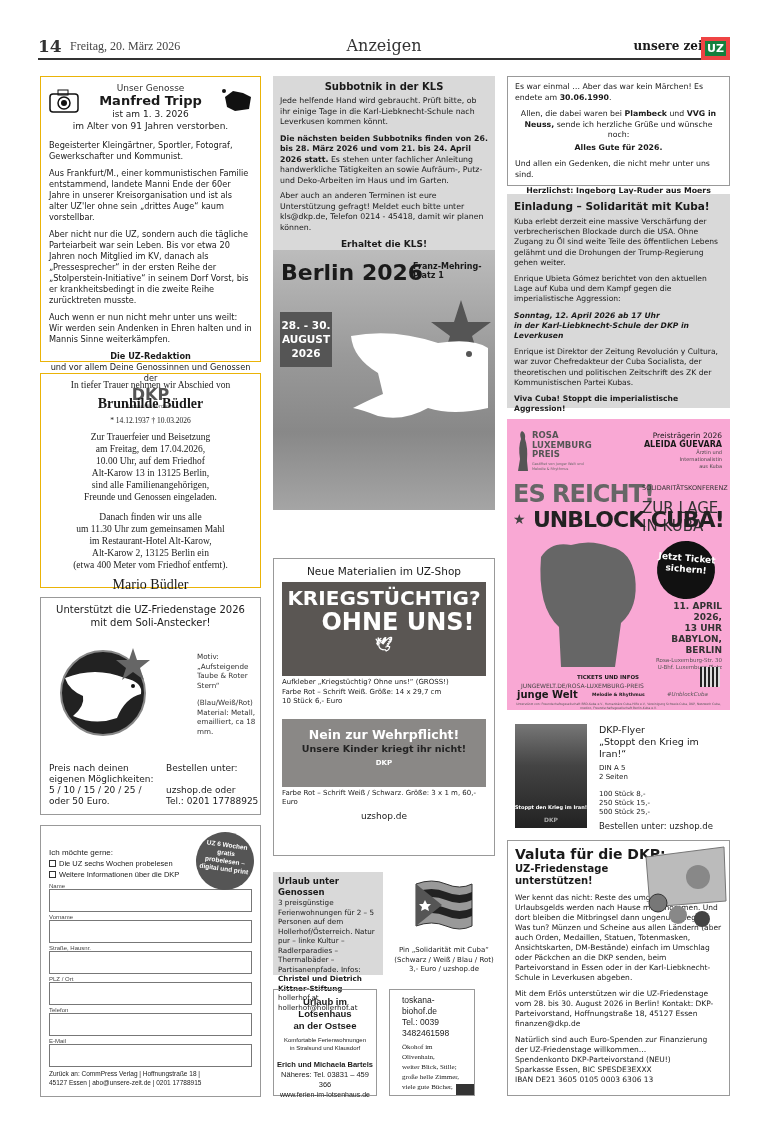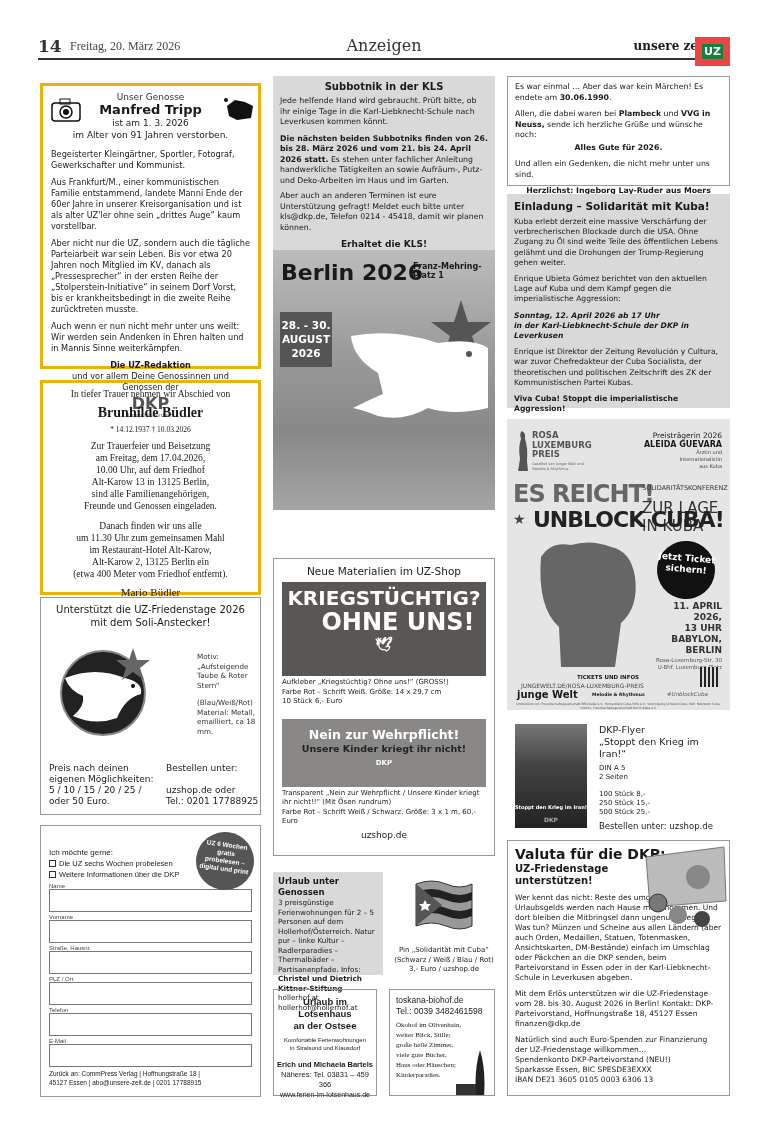--- a/index.html
+++ b/index.html
@@ -3,23 +3,23 @@
 <meta charset="utf-8">
 <style>
   * { box-sizing: border-box; margin: 0; padding: 0; }
   body { width: 768px; height: 1146px; background: #fff; font-family: "DejaVu Sans", sans-serif; color: #1a1a1a; position: relative; overflow: hidden; }
   .abs { position: absolute; }
   .hdr { left: 38px; top: 36px; width: 692px; height: 24px; border-bottom: 2px solid #333; }
   .hdr .pg { position: absolute; left: 0; top: 0; font-family: "DejaVu Serif", serif; font-weight: bold; font-size: 17px; color: #333; }
   .hdr .date { position: absolute; left: 32px; top: 3px; font-family: "Liberation Serif", serif; font-size: 12px; color: #444; }
   .hdr .sec { position: absolute; left: 0; width: 100%; text-align: center; top: 0; font-family: "DejaVu Serif", serif; font-size: 16px; color: #333; }
   .hdr .brand { position: absolute; right: 22px; top: 3px; font-family: "DejaVu Serif", serif; font-weight: bold; font-size: 12px; }
-  .hdr .uz { position: absolute; right: 0; top: 1px; background: #15803d; color: #fff; font-size: 11px; font-weight: bold; padding: 1px 2px; border: 7px solid #ef4444; }
+  .hdr .uz { position: absolute; right: 0; top: 1px; background: #15803d; color: #fff; font-size: 11px; font-weight: bold; padding: 1px 2px; border: 4px solid #ef4444; }
   .box { border: 1px solid #999; }
-  .thick { border: 3px solid #eab308; margin-top: 7px; }
+  .thick { border: 1px solid #eab308; }
   .gray { background: #d9d9d9; }
   .t9 { font-size: 8.2px; line-height: 11px; }
   .t10 { font-size: 9px; line-height: 12px; }
   .c { text-align: center; }
   .b { font-weight: bold; }
   p { margin-bottom: 6px; }
   .serif { font-family: "Liberation Serif", serif; }
   .field-lbl { font-size: 6px; color: #444; margin-top: 2px; }
   .field { border: 1px solid #777; height: 23px; margin-bottom: 1px; }
   .chk { display: inline-block; width: 7px; height: 7px; border: 1px solid #333; margin-right: 3px; vertical-align: -1px; }
@@ -70,21 +70,21 @@
     <div>10.00 Uhr, auf dem Friedhof</div>
     <div>Alt-Karow 13 in 13125 Berlin,</div>
     <div>sind alle Familienangehörigen,</div>
     <div style="margin-bottom:8px;">Freunde und Genossen eingeladen.</div>
     <div>Danach finden wir uns alle</div>
     <div>um 11.30 Uhr zum gemeinsamen Mahl</div>
     <div>im Restaurant-Hotel Alt-Karow,</div>
     <div>Alt-Karow 2, 13125 Berlin ein</div>
     <div>(etwa 400 Meter vom Friedhof entfernt).</div>
   </div>
-  <div class="c" style="font-size:11px;margin-top:6px;font-family:Liberation Serif, serif;">Mario Büdler</div>
+  <div class="c" style="font-size:14px;margin-top:6px;font-family:Liberation Serif, serif;">Mario Büdler</div>
 </div>
 
 <div class="abs box" style="left:40px;top:597px;width:221px;height:218px;padding:5px 8px;">
   <div class="c" style="font-size:10px;line-height:13px;">Unterstützt die UZ-Friedenstage 2026</div>
   <div class="c" style="font-size:10px;line-height:13px;">mit dem Soli-Anstecker!</div>
   <svg class="abs" style="left:14px;top:40px;" width="100" height="100" viewBox="0 0 100 100">
     <circle cx="48" cy="55" r="42" fill="#222" stroke="#888" stroke-width="2"></circle>
     <path d="M10 40 Q40 28 70 40 Q88 44 86 56 Q70 60 62 80 Q40 88 18 78 Q30 68 28 58 Q14 52 10 40 Z" fill="#fff"></path>
     <polygon points="78,10 82,22 95,22 85,30 89,42 78,34 67,42 71,30 61,22 74,22" fill="#666"></polygon>
     <circle cx="78" cy="48" r="2" fill="#111"></circle>
@@ -166,21 +166,20 @@
     <div>Aufkleber „Kriegstüchtig? Ohne uns!“ (GROSS!)</div>
     <div>Farbe Rot – Schrift Weiß. Größe: 14 x 29,7 cm</div>
     <div>10 Stück 6,- Euro</div>
   </div>
   <div class="c" style="background:#8a8886;height:68px;margin-top:12px;padding-top:8px;font-weight:bold;">
     <div style="font-size:12.5px;color:#fff;line-height:15px;">Nein zur Wehrpflicht!</div>
     <div style="font-size:9.5px;color:#222;line-height:13px;">Unsere Kinder kriegt ihr nicht!</div>
     <div style="font-size:7px;color:#fff;margin-top:4px;">DKP</div>
   </div>
   <div style="font-size:7px;line-height:9.5px;margin-top:2px;">
-    <div>Transparent „Nein zur Wehrpflicht / Unsere Kinder kriegt ihr nicht!!“ (Mit Ösen rundrum)</div>
     <div>Farbe Rot – Schrift Weiß / Schwarz. Größe: 3 x 1 m, 60,- Euro</div>
   </div>
   <div class="c" style="font-size:9px;margin-top:3px;">uzshop.de</div>
 </div>
 
 <div class="abs gray" style="left:273px;top:872px;width:110px;height:103px;padding:4px 5px;font-size:7.2px;line-height:9.5px;">
   <div class="b" style="font-size:8.5px;line-height:11px;">Urlaub unter Genossen</div>
   <span>3 preisgünstige Ferienwohnungen für 2 – 5 Personen auf dem Hollerhof/Österreich. Natur pur – linke Kultur – Radlerparadies – Thermalbäder – Partisanenpfade. Infos: </span><b>Christel und Dietrich Kittner-Stiftung</b><span> hollerhof.at hollerhof@hollerhof.at</span>
 </div>
 
@@ -202,57 +201,57 @@
 <div class="abs box c" style="left:273px;top:989px;width:104px;height:107px;padding:6px 3px;font-family:'Liberation Sans',sans-serif;">
   <div class="b" style="font-size:9.5px;line-height:12px;">Urlaub im Lotsenhaus</div>
   <div class="b" style="font-size:9.5px;line-height:12px;margin-bottom:4px;">an der Ostsee</div>
   <div style="font-size:6px;line-height:8px;">Komfortable Ferienwohnungen</div>
   <div style="font-size:6px;line-height:8px;margin-bottom:8px;">in Stralsund und Klausdorf</div>
   <div class="b" style="font-size:7.5px;line-height:10px;">Erich und Michaela Bartels</div>
   <div style="font-size:7.5px;line-height:10px;">Näheres: Tel. 03831 – 459 366</div>
   <div style="font-size:7px;line-height:10px;">www.ferien-im-lotsenhaus.de</div>
 </div>
 
-<div class="abs box" style="left:389px;top:989px;width:106px;height:107px;padding:5px 6px;font-family:'Liberation Sans',sans-serif;overflow:hidden;">
+<div class="abs box" style="left:389px;top:989px;width:86px;height:107px;padding:5px 12px;font-family:'Liberation Sans',sans-serif;overflow:hidden;">
   <div style="font-size:8.5px;line-height:11px;">toskana-biohof.de</div>
   <div style="font-size:8.5px;line-height:11px;margin-bottom:3px;">Tel.: 0039 3482461598</div>
   <div style="font-size:7px;line-height:10px;font-family:'Liberation Serif',serif;">
     <div>Ökohof im Olivenhain,</div>
     <div>weiter Blick, Stille;</div>
     <div>große helle Zimmer,</div>
     <div>viele gute Bücher,</div>
     <div>Haus oder Häuschen;</div>
     <div>Kinderparadies.</div>
   </div>
   <svg class="abs" style="left:56px;top:60px;" width="48" height="46">
       <path d="M34 0 Q40 20 38 46 L30 46 Q28 20 34 0 Z" fill="#222"></path>
       <rect x="10" y="34" width="20" height="12" fill="#333"></rect>
     </svg>
 </div>
 
 <div class="abs box" style="left:507px;top:76px;width:223px;height:110px;padding:5px 7px;font-size:7.8px;line-height:10.5px;">
   <p><span>Es war einmal … Aber das war kein Märchen! Es endete am </span><b>30.06.1990</b>.</p>
-  <p style="margin-bottom:2px;"><span>Allen, die dabei waren bei </span><b>Plambeck</b><span> und </span><b>VVG in Neuss,</b><span> sende ich herzliche Grüße und wünsche noch:</span></p>
+  <p style="margin-bottom:2px;text-align:center;"><span>Allen, die dabei waren bei </span><b>Plambeck</b><span> und </span><b>VVG in Neuss,</b><span> sende ich herzliche Grüße und wünsche noch:</span></p>
   <div class="c b" style="margin-bottom:6px;">Alles Gute für 2026.</div>
   <p>Und allen ein Gedenken, die nicht mehr unter uns sind.</p>
   <div class="c b">Herzlichst: Ingeborg Lay-Ruder aus Moers</div>
 </div>
 
 <div class="abs gray" style="left:507px;top:194px;width:223px;height:214px;padding:5px 7px;font-size:7.6px;line-height:10.2px;">
   <div class="b" style="font-size:10.5px;line-height:14px;margin-bottom:4px;">Einladung – Solidarität mit Kuba!</div>
   <p>Kuba erlebt derzeit eine massive Verschärfung der verbrecherischen Blockade durch die USA. Ohne Zugang zu Öl sind weite Teile des öffentlichen Lebens gelähmt und die Drohungen der Trump-Regierung gehen weiter.</p>
   <p>Enrique Ubieta Gómez berichtet von den aktuellen Lage auf Kuba und dem Kampf gegen die imperialistische Aggression:</p>
   <div class="b" style="font-style:italic;">Sonntag, 12. April 2026 ab 17 Uhr</div>
   <div class="b" style="font-style:italic;margin-bottom:6px;">in der Karl-Liebknecht-Schule der DKP in Leverkusen</div>
   <p>Enrique ist Direktor der Zeitung Revolución y Cultura, war zuvor Chefredakteur der Cuba Socialista, der theoretischen und politischen Zeitschrift des ZK der Kommunistischen Partei Kubas.</p>
   <p class="b">Viva Cuba! Stoppt die imperialistische Aggression!</p>
   <div>kls.dkp.de</div>
 </div>
 
-<div class="abs" style="left:507px;top:419px;width:223px;height:291px;background:#e5e5e5;overflow:hidden;">
+<div class="abs" style="left:507px;top:419px;width:223px;height:291px;background:#f9a8d4;overflow:hidden;">
   <svg class="abs" style="left:10px;top:12px;" width="12" height="40">
       <path d="M5 0 Q9 2 8 8 Q11 16 10 30 L11 40 L1 40 L3 28 Q1 16 4 8 Q2 2 5 0 Z" fill="#555"></path>
     </svg>
   <div class="abs b" style="left:25px;top:12px;font-size:8.5px;line-height:9.5px;color:#555;">
     <div>ROSA</div>
     <div>LUXEMBURG</div>
     <div>PREIS</div>
   </div>
   <div class="abs" style="left:25px;top:43px;width:65px;font-size:3.5px;line-height:5px;color:#666;">Gestiftet von junger Welt und Melodie &amp; Rhythmus</div>
   <div class="abs" style="right:8px;top:12px;text-align:right;width:100px;">

